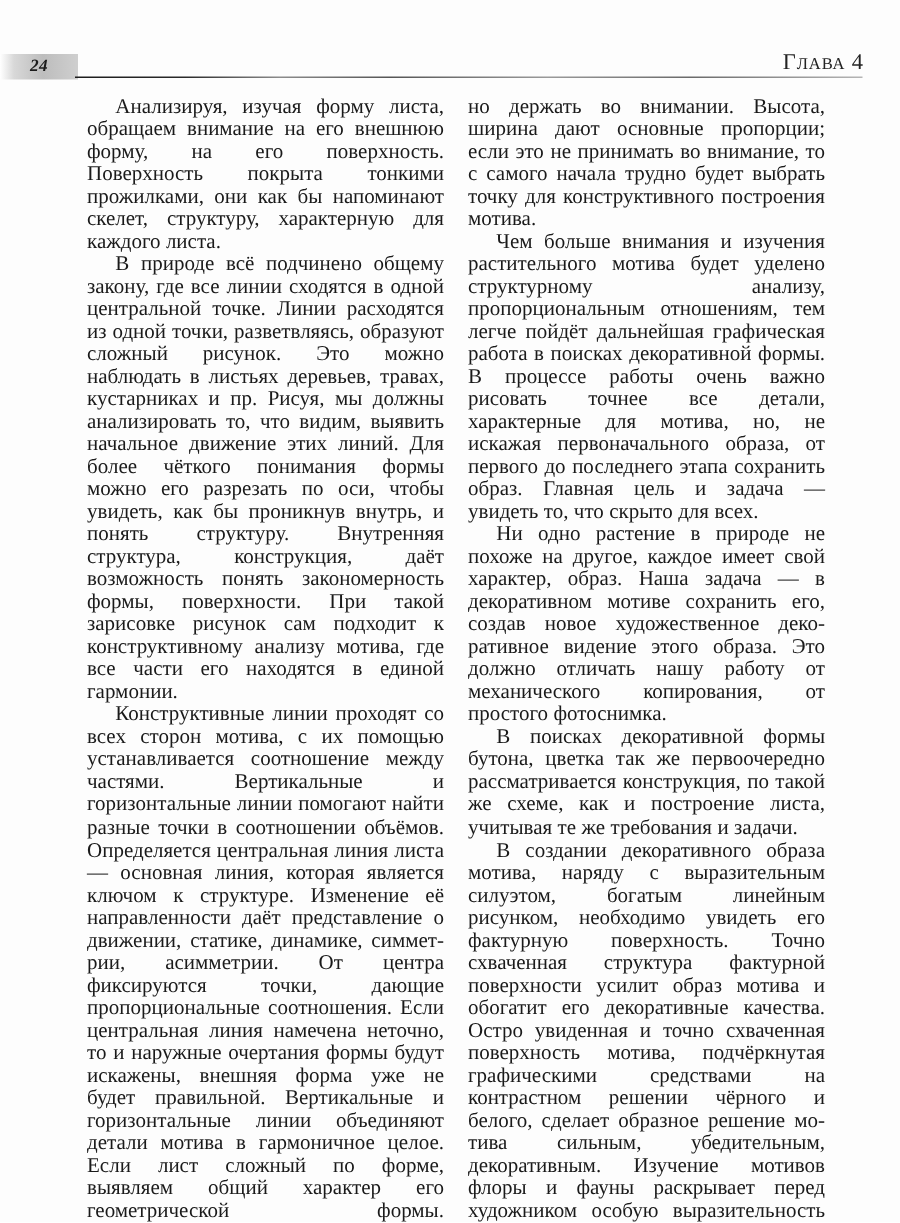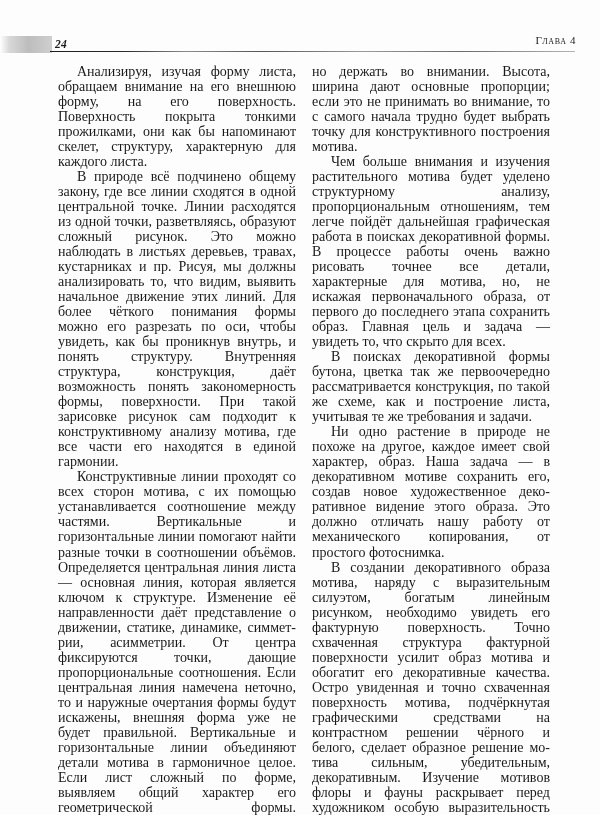--- a/index.html
+++ b/index.html
@@ -39,35 +39,34 @@
     top: 0;
     width: 52px;
     height: 17px;
     line-height: 17px;
     text-align: center;
     font-size: 11.5px;
     font-weight: bold;
     font-style: italic;
     color: #1c1c1c;
     letter-spacing: 0.3px;
-    padding-left: 35px;
   }
   .head-rule {
     position: absolute;
     left: 50px;
     top: 15px;
     width: 525px;
     height: 1px;
     background: linear-gradient(to right, #1d1d1d 0%, #2a2a2a 14%, #8c8c8c 26%, #555 40%, #9a9a9a 60%, #6a6a6a 78%, #b5b5b5 100%);
   }
   .chapter-label {
     position: absolute;
     right: 24px;
     top: -2px;
-    font-size: 11px;
+    font-size: 15px;
     letter-spacing: 0.6px;
     color: #232323;
     font-variant: small-caps;
     text-transform: none;
   }
 
   
   .columns {
     position: absolute;
     left: 58px;
@@ -110,20 +109,20 @@
 
     <div class="col col-left">
       <p>Анализируя, изучая форму листа, обра­щаем внимание на его внешнюю форму, на его поверхность. Поверхность покрыта тонкими прожилками, они как бы напоминают скелет, структуру, характерную для каждого листа.</p>
       <p>В природе всё подчинено общему закону, где все линии сходятся в одной центральной точке. Линии расходятся из одной точки, раз­ветвляясь, образуют сложный рисунок. Это можно наблюдать в листьях деревьев, травах, кустарниках и пр. Рисуя, мы должны анализи­ровать то, что видим, выявить начальное дви­жение этих линий. Для более чёткого понима­ния формы можно его разрезать по оси, чтобы увидеть, как бы проникнув внутрь, и понять структуру. Внутренняя структура, конструк­ция, даёт возможность понять закономерность формы, поверхности. При такой зарисовке ри­сунок сам подходит к конструктивному анали­зу мотива, где все части его находятся в единой гармонии.</p>
       <p>Конструктивные линии проходят со всех сторон мотива, с их помощью устанавливает­ся соотношение между частями. Вертикальные и горизонтальные линии помогают найти раз­ные точки в соотношении объёмов. Определя­ется центральная линия листа — основная линия, которая является ключом к структуре. Изменение её направленности даёт представ­ление о движении, статике, динамике, симмет­рии, асимметрии. От центра фиксируются точ­ки, дающие пропорциональные соотношения. Если центральная линия намечена неточно, то и наружные очертания формы будут иска­жены, внешняя форма уже не будет правиль­ной. Вертикальные и горизонтальные линии объединяют детали мотива в гармоничное це­лое. Если лист сложный по форме, выявляем общий характер его геометрической формы. Геометрическая форма реальна и постоянна, несмотря на кажущиеся зрительные искаже­ния при различных ракурсах. Центральная линия определяет движение пропорций и ос­новную конструкцию, поэтому её всегда нуж-</p>
     </div>
 
     <div class="col col-right">
       <p class="no-indent">но держать во внимании. Высота, ширина дают основные пропорции; если это не принимать во внимание, то с самого начала трудно будет выбрать точку для конструктивного построе­ния мотива.</p>
       <p>Чем больше внимания и изучения расти­тельного мотива будет уделено структурному анализу, пропорциональным отношениям, тем легче пойдёт дальнейшая графическая работа в поисках декоративной формы. В процессе работы очень важно рисовать точнее все де­тали, характерные для мотива, но, не искажая первоначального образа, от первого до послед­него этапа сохранить образ. Главная цель и за­дача — увидеть то, что скрыто для всех.</p>
+      <p>Ни одно растение в природе не похоже на другое, каждое имеет свой характер, образ. Наша задача — в декоративном мотиве сохра­нить его, создав новое художественное деко­ративное видение этого образа. Это должно отличать нашу работу от механического копи­рования, от простого фотоснимка.</p>
       <p>В поисках декоративной формы бутона, цветка так же первоочередно рассматривает­ся конструкция, по такой же схеме, как и пост­роение листа, учитывая те же требования и за­дачи.</p>
-      <p>Ни одно растение в природе не похоже на другое, каждое имеет свой характер, образ. Наша задача — в декоративном мотиве сохра­нить его, создав новое художественное деко­ративное видение этого образа. Это должно отличать нашу работу от механического копи­рования, от простого фотоснимка.</p>
       <p>В создании декоративного образа мотива, наряду с выразительным силуэтом, богатым линейным рисунком, необходимо увидеть его фактурную поверхность. Точно схваченная структура фактурной поверхности усилит об­раз мотива и обогатит его декоративные ка­чества. Остро увиденная и точно схваченная поверхность мотива, подчёркнутая графичес­кими средствами на контрастном решении чёр­ного и белого, сделает образное решение мо­тива сильным, убедительным, декоративным. Изучение мотивов флоры и фауны раскрыва­ет перед художником особую выразительность живой природы; оно поможет художнику в со­здании образа, в выявлении его декоративных качеств. При том, что многие растения об­ладают естественной декоративной формой,</p>
     </div>
 
   </div>
 
 </div>
 
 </body></html>

